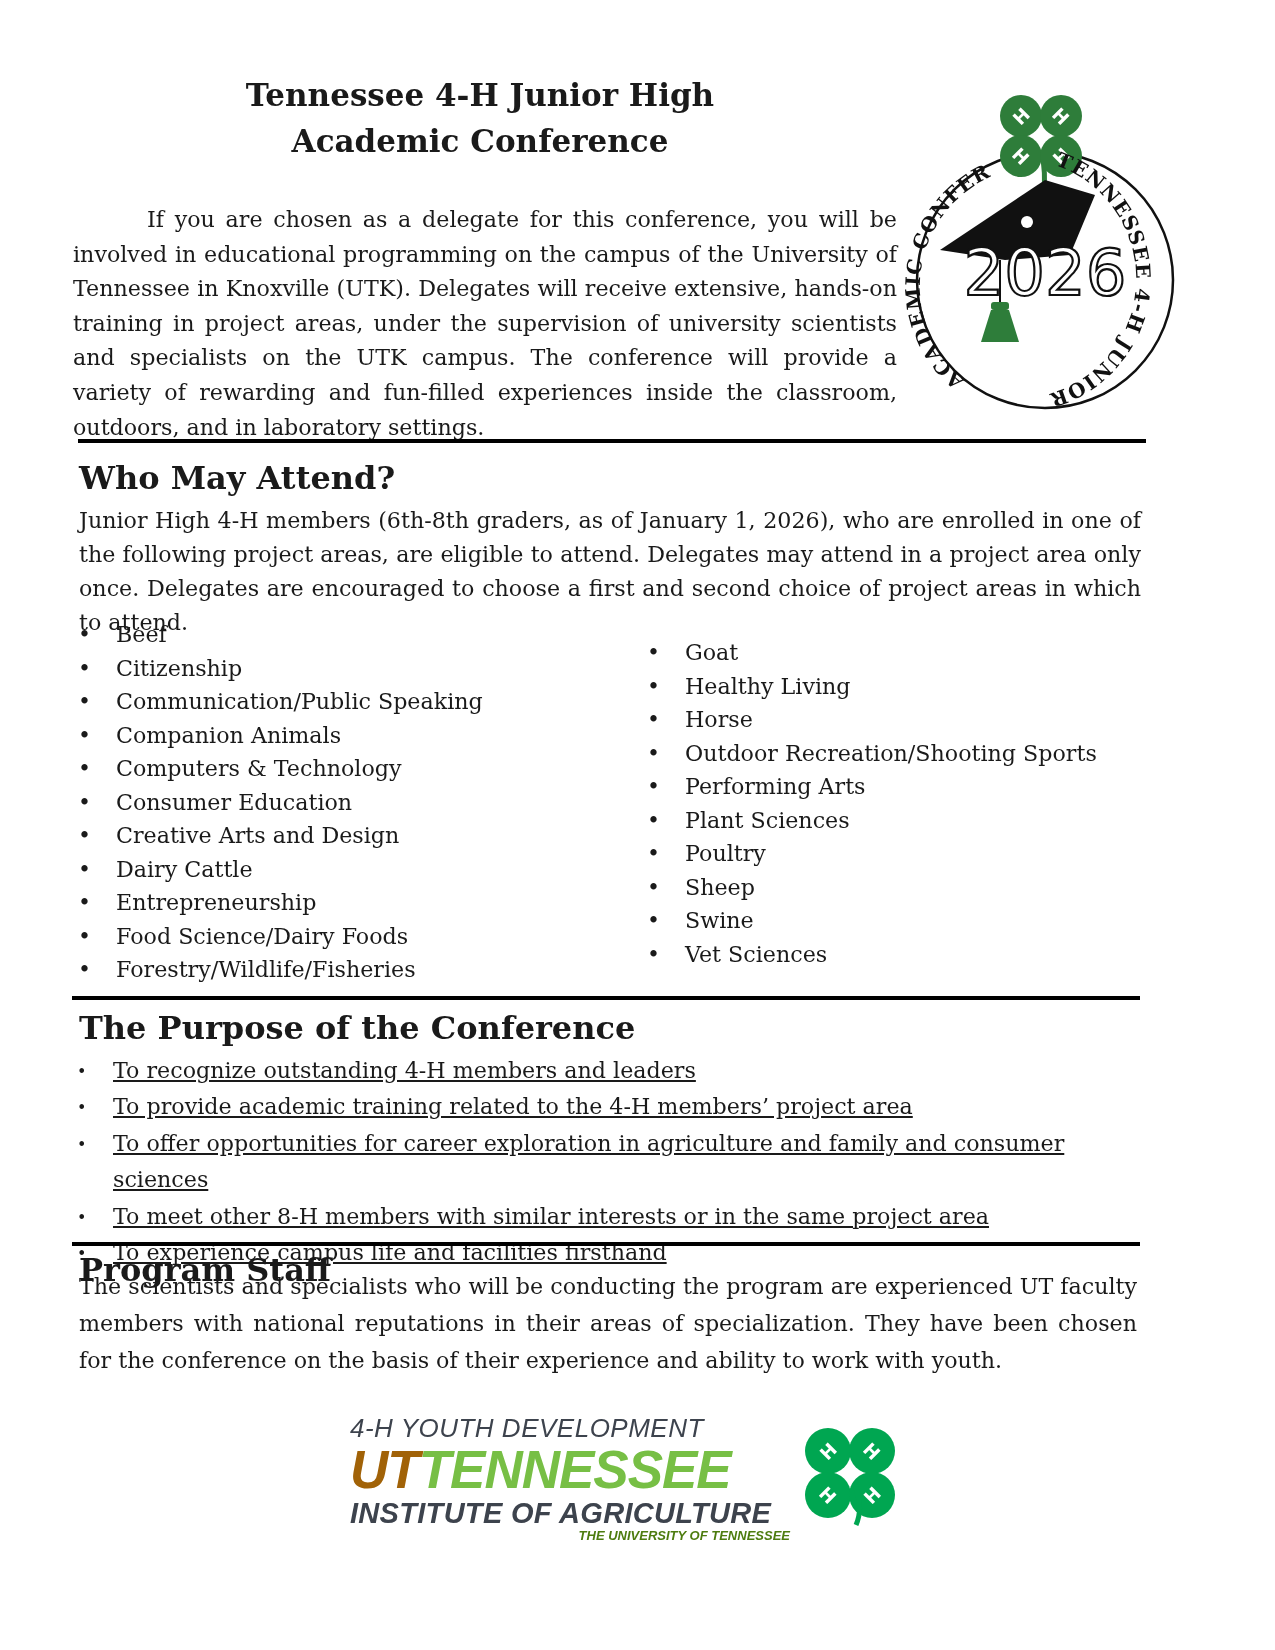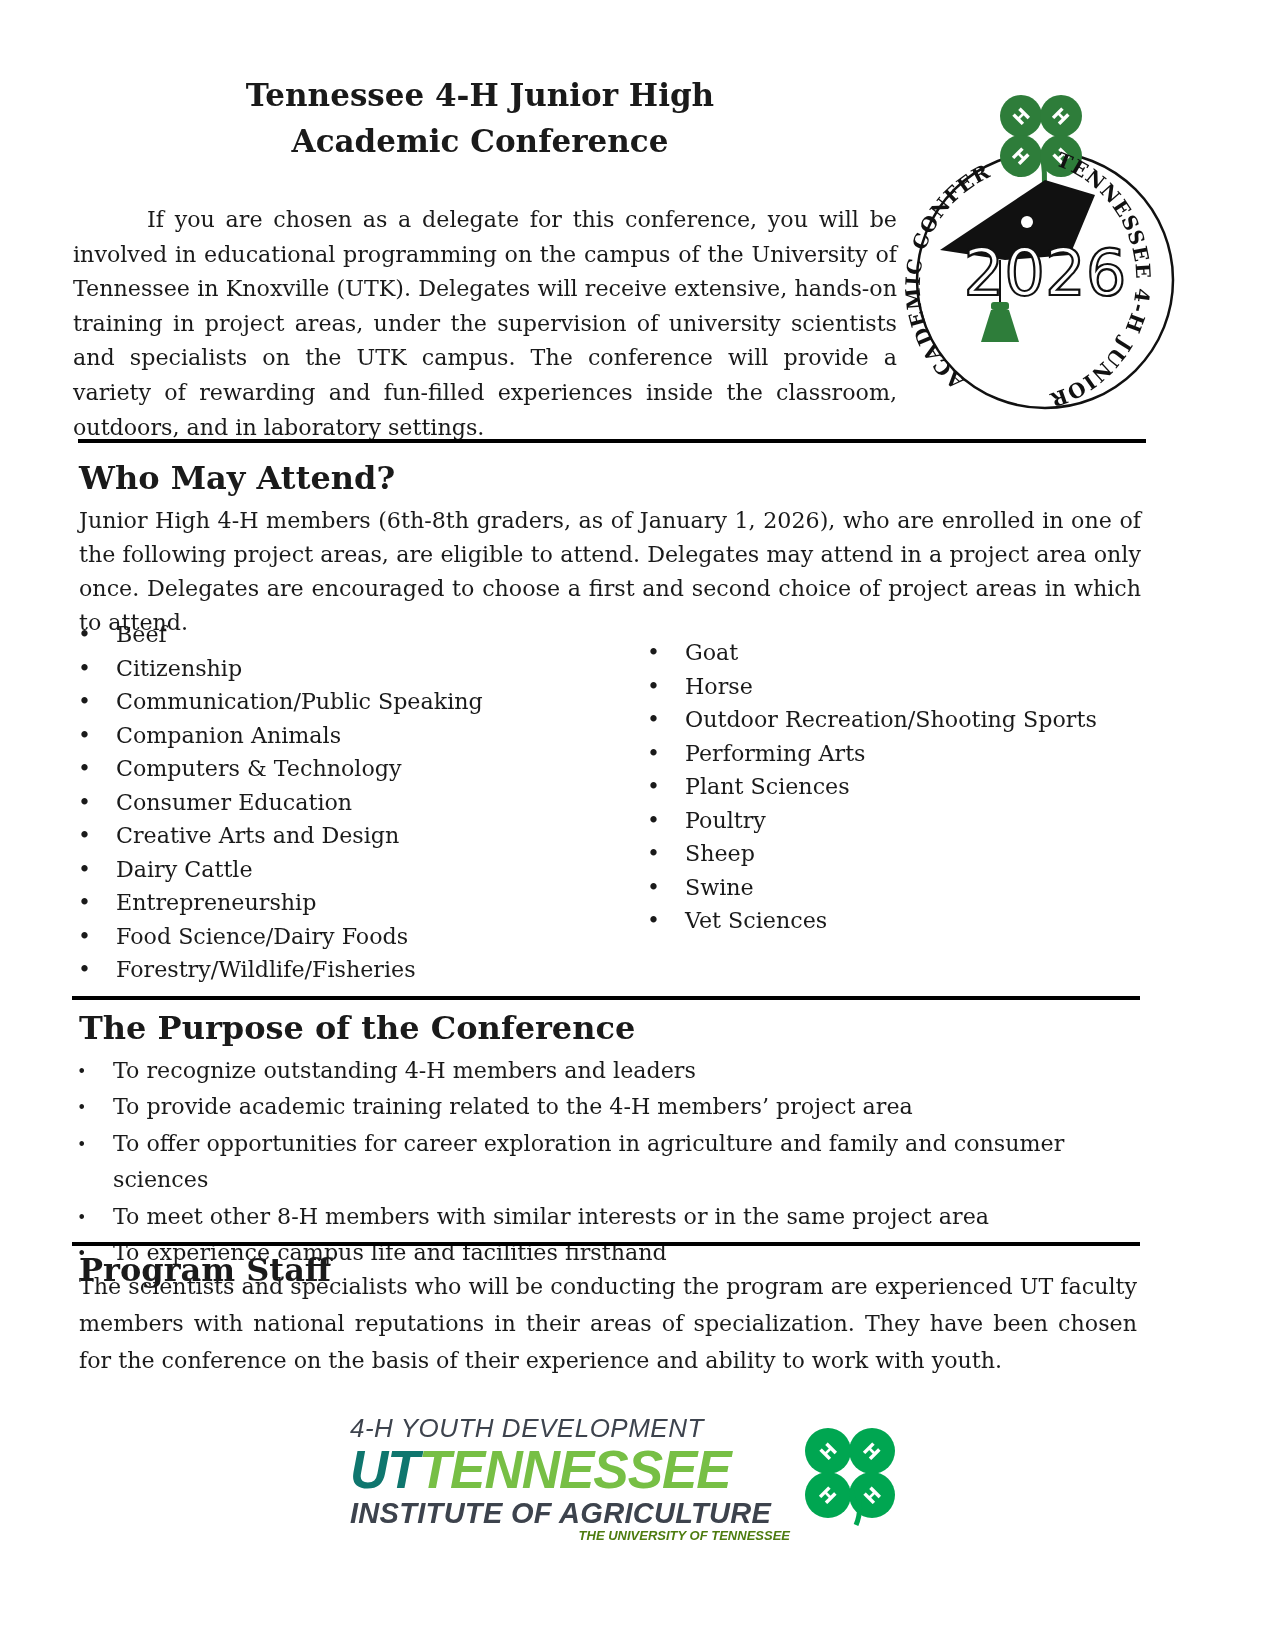--- a/index.html
+++ b/index.html
@@ -14,21 +14,21 @@
   .para p { margin:0; }
   ul.blist { position:absolute; margin:0; padding:0; list-style:none; font-size:22.2px; line-height:33.5px; }
   ul.blist li { position:relative; padding-left:38px; }
   ul.blist li::before { content:"•"; position:absolute; left:0; top:0; font-size:22px; }
   ul.plist { position:absolute; margin:0; padding:0; list-style:none; font-size:22.2px; line-height:36.4px; }
   ul.plist li { position:relative; padding-left:38px; }
   ul.plist li::before { content:"•"; position:absolute; left:2px; top:2px; font-size:16px; }
   .footer-logo { position:absolute; left:365px; top:1488px; width:460px; height:125px; font-family:"Liberation Sans", sans-serif;font-style:italic; }
   .fl-top { font-size:26px; color:#3d434d; letter-spacing:0.5px; line-height:28px; }
   .fl-mid { font-size:53px; font-weight:bold; line-height:56px; letter-spacing:-1px; }
-  .fl-ut { color:#0f766e; }
+  .fl-ut { color:#a16207; }
   .fl-ext { color:#77bf45; }
   .fl-bot { font-size:29px; font-weight:bold; color:#3d434d; line-height:30px; letter-spacing:0.3px; }
   .fl-sub { font-size:13px; font-weight:bold; color:#4d7c0f; text-align:right; width:440px; line-height:16px; }
   .clover-foot { position:absolute; left:830px; top:1500px; width:115px; height:115px; }
 </style>
 </head>
 <body>
 
 <div class="title">
   <div>Tennessee 4-H Junior High</div>
@@ -94,34 +94,35 @@
     <li>Computers &amp; Technology</li>
     <li>Consumer Education</li>
     <li>Creative Arts and Design</li>
     <li>Dairy Cattle</li>
     <li>Entrepreneurship</li>
     <li>Food Science/Dairy Foods</li>
     <li>Forestry/Wildlife/Fisheries</li>
   </ul>
 <ul class="blist" id="list-right" style="left:647px; top:636px; width:520px;">
     <li>Goat</li>
+    <li>Healthy Living</li>
     <li>Horse</li>
     <li>Outdoor Recreation/Shooting Sports</li>
     <li>Performing Arts</li>
     <li>Plant Sciences</li>
     <li>Poultry</li>
     <li>Sheep</li>
     <li>Swine</li>
     <li>Vet Sciences</li>
   </ul>
 
 <div class="rule" style="left:72px; top:996px; width:1068px;"></div>
 
 <h2 style="left:79px; top:1008px;">The Purpose of the Conference</h2>
-<ul class="plist" id="purpose-list" style="left:75px; top:1052px; width:1080px;">
+<ul class="plist" id="purpose-list" style="left:75px; top:1052px; width:1080px;text-decoration:underline;">
     <li>To recognize outstanding 4-H members and leaders</li>
     <li>To provide academic training related to the 4-H members’ project area</li>
     <li>To offer opportunities for career exploration in agriculture and family and consumer sciences</li>
     <li>To meet other 8-H members with similar interests or in the same project area</li>
     <li>To experience campus life and facilities firsthand</li>
   </ul>
 
 <div class="rule" style="left:72px; top:1242px; width:1068px;"></div>
 
 <h2 style="left:79px; top:1250px;">Program Staff</h2>

